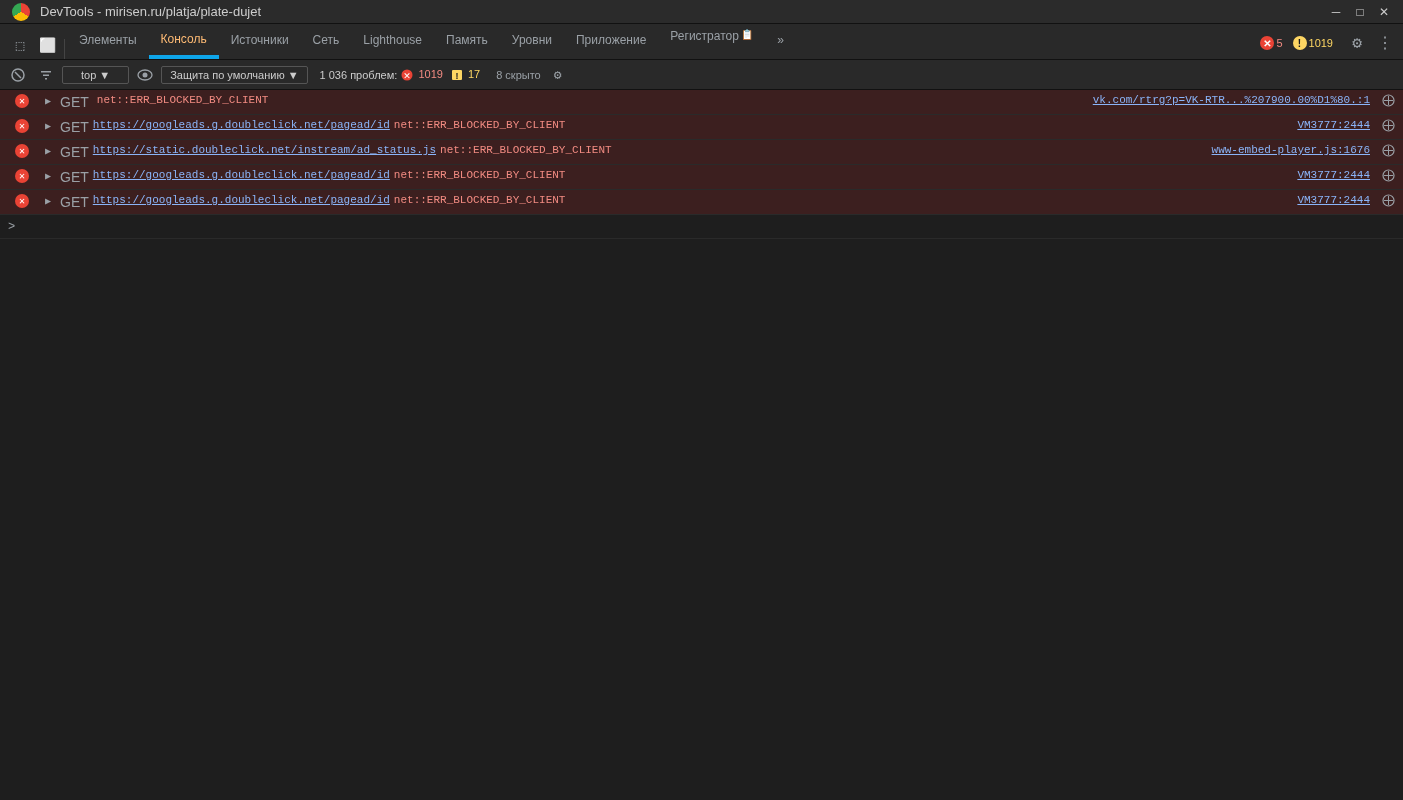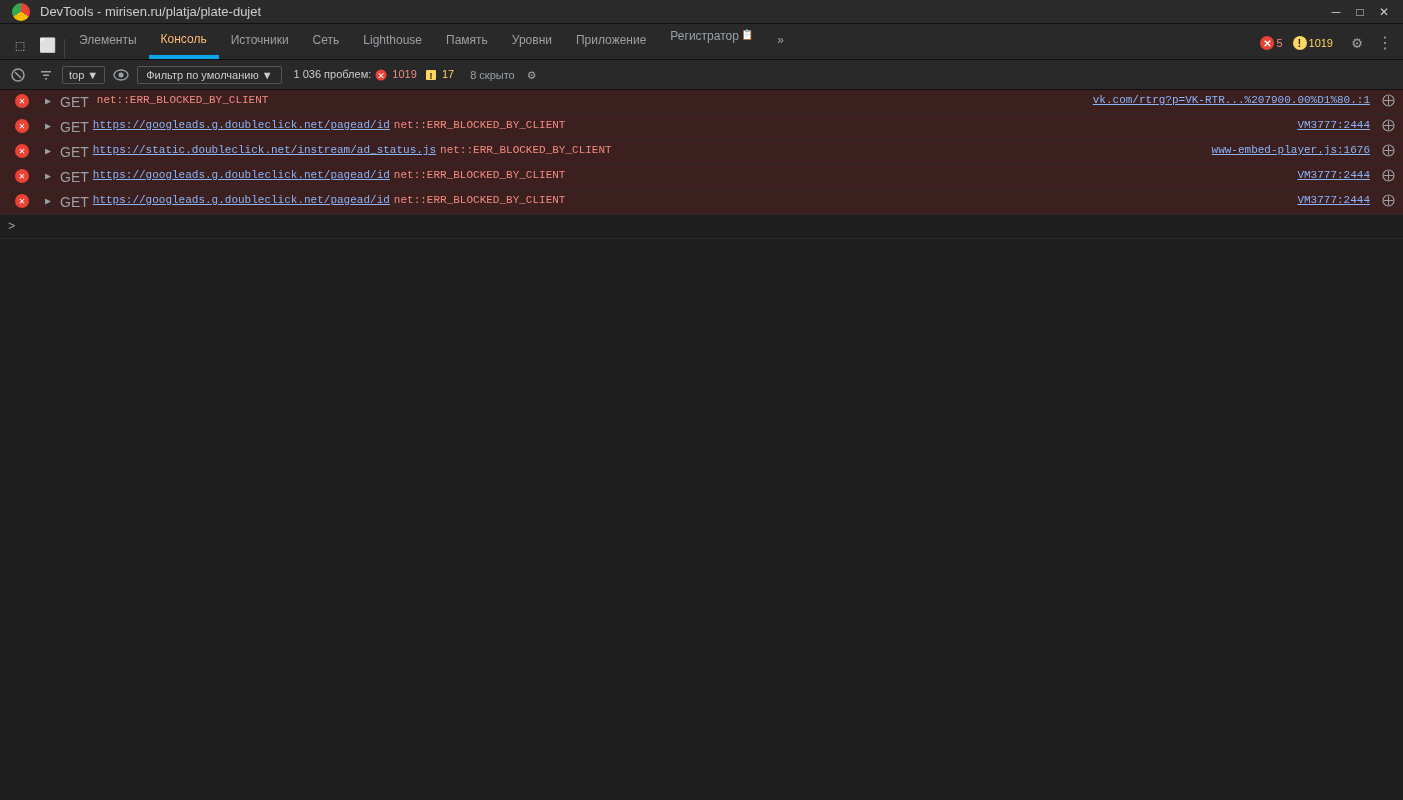--- a/index.html
+++ b/index.html
@@ -122,21 +122,21 @@
       border-bottom: 1px solid #111;
       flex-shrink: 0;
     }
     .console-toolbar .tool-btn {
       width: 24px; height: 24px;
       display: flex; align-items: center; justify-content: center;
       cursor: pointer; color: #9aa0a6; font-size: 13px;
     }
     .context-select {
       display: flex; align-items: center; gap: 3px;
-      padding: 2px 6px;
+      padding: 2px 18px;
       border: 1px solid #555;
       border-radius: 2px;
       cursor: pointer;
       color: #ccc;
       font-family: Arial, sans-serif;
       font-size: 11px;
       background: transparent;
     }
     .filter-input {
       flex: 1;
@@ -155,21 +155,21 @@
       border: 1px solid #555;
       border-radius: 2px;
       cursor: pointer;
       color: #ccc;
       font-family: Arial, sans-serif;
       font-size: 11px;
       background: transparent;
       white-space: nowrap;
     }
     .issues-badge {
-      display: flex; align-items: flex-start; gap: 4px;
+      display: flex; align-items: center; gap: 4px;
       font-family: Arial, sans-serif;
       font-size: 11px;
       color: #ccc;
       white-space: nowrap;
       padding: 0 8px;
     }
     .issues-badge .err { color: #f28b82; }
     .issues-badge .warn { color: #fdd663; }
     .hidden-badge {
       color: #9aa0a6;
@@ -347,21 +347,21 @@
     <span>top</span>
     <span>▼</span>
   </div>
   <div class="tool-btn">
     <svg width="16" height="12" viewBox="0 0 16 12" fill="none">
       <ellipse cx="8" cy="6" rx="7" ry="5" stroke="#9aa0a6" stroke-width="1.3"></ellipse>
       <circle cx="8" cy="6" r="2.5" fill="#9aa0a6"></circle>
     </svg>
   </div>
   <div class="levels-select">
-    <span>Фильтр по умолчанию</span>
+    <span>Защита по умолчанию</span>
     <span>▼</span>
   </div>
   <div class="issues-badge">
     <span>1 036 проблем:</span>
     <span class="err">
       <svg width="12" height="12" viewBox="0 0 12 12" style="display:inline-block;vertical-align:middle;margin-right:2px;">
         <circle cx="6" cy="6" r="5.5" fill="#ea4335"></circle>
         <text x="6" y="10" text-anchor="middle" fill="white" font-size="9" font-family="Arial">✕</text>
       </svg>
       <span>1019</span>

